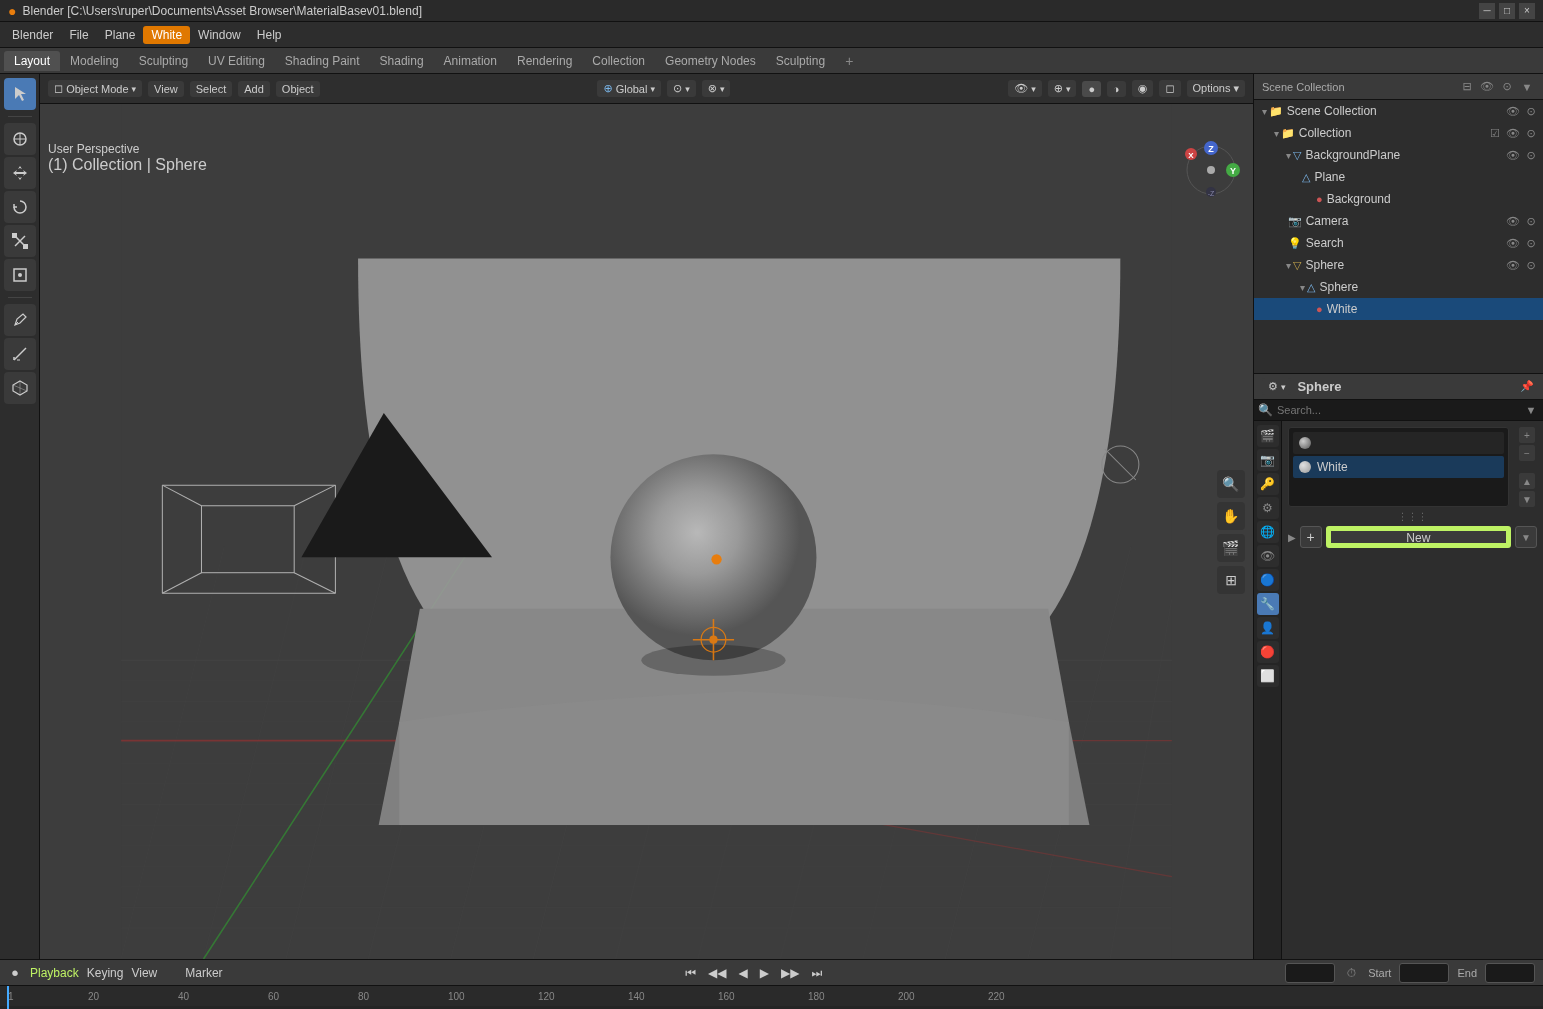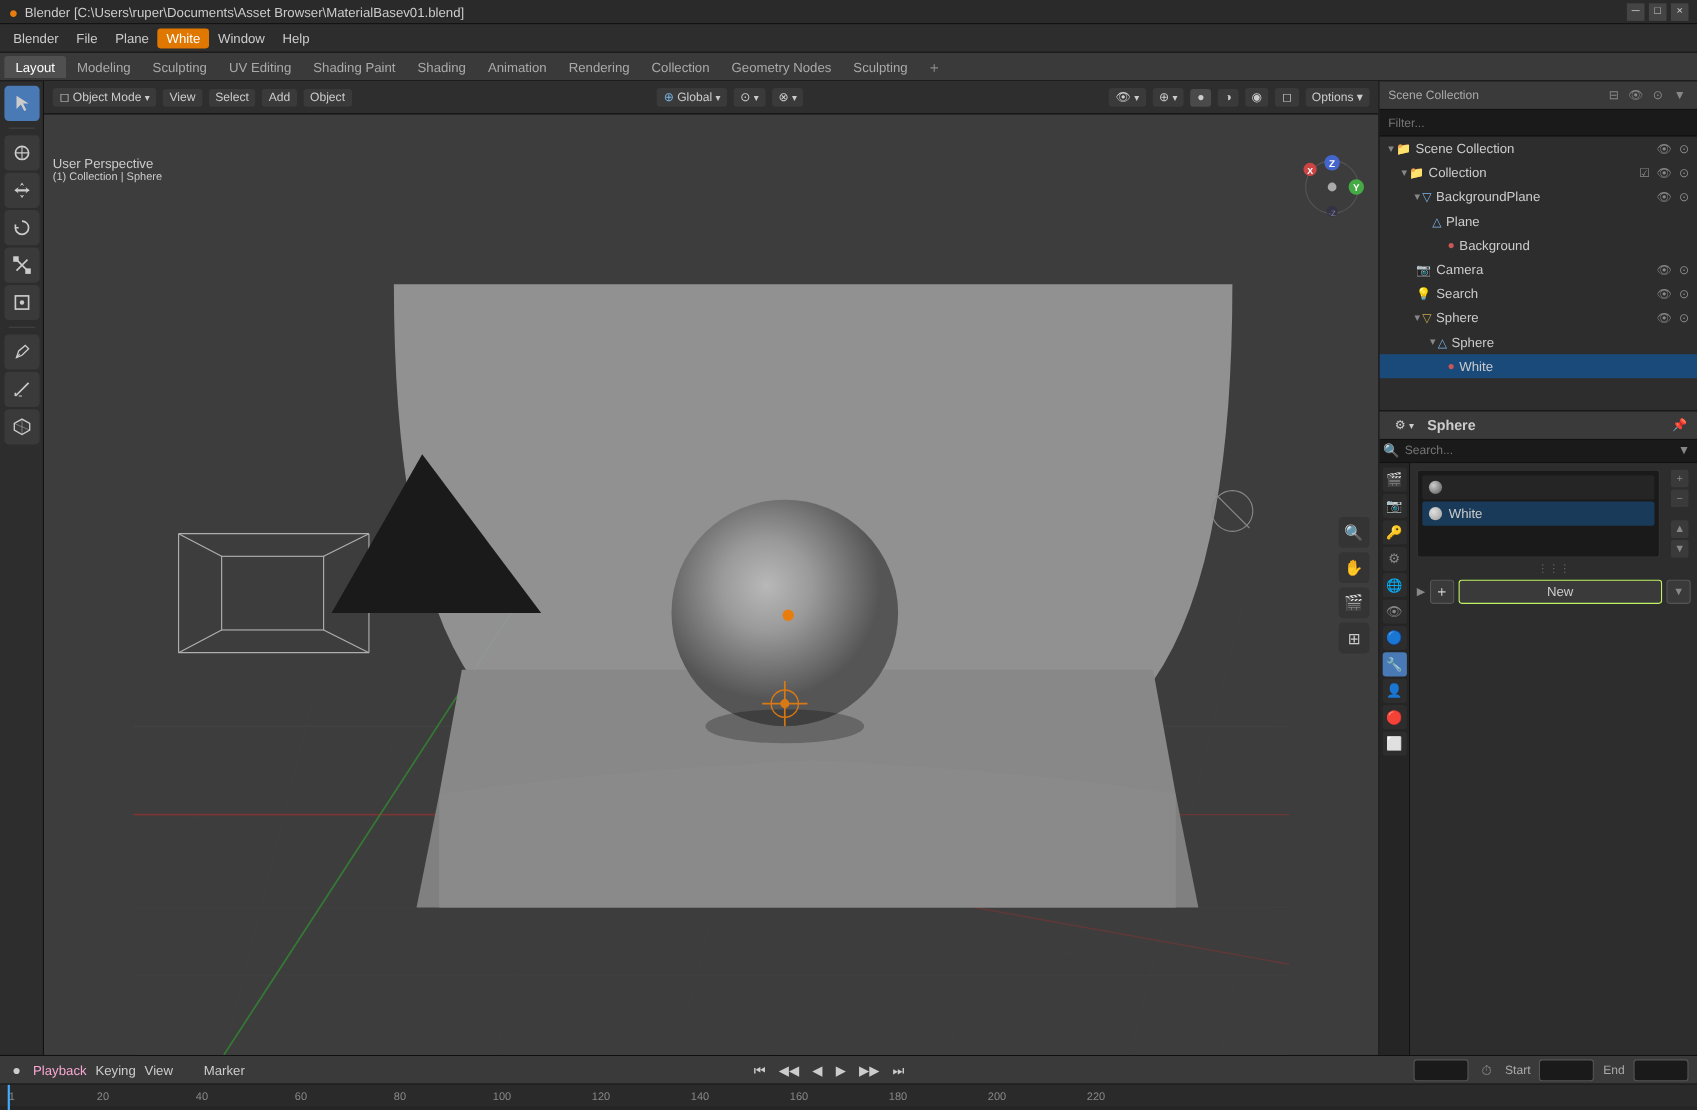--- a/index.html
+++ b/index.html
@@ -288,21 +288,21 @@
       border-radius: 3px;
       color: #ccc;
       cursor: pointer;
       font-size: 14px;
       display: flex; align-items: center; justify-content: center;
     }
     .mat-new-btn {
       flex: 1;
       height: 22px;
       background: #3a3a3a;
-      border: 1px solid #bef264;
+      border: 5px solid #bef264;
       border-radius: 3px;
       color: #ccc;
       cursor: pointer;
       font-size: 12px;
     }
     .mat-slot-list {
       width: 20px;
       display: flex;
       flex-direction: column;
       align-items: center;
@@ -665,21 +665,21 @@
           <circle cx="0" cy="0" r="4" fill="#e87d0d"></circle>
         </g>
 
         <circle cx="970" cy="350" r="18" fill="none" stroke="#888" stroke-width="1"></circle>
         <line x1="955" y1="335" x2="985" y2="365" stroke="#888" stroke-width="1"></line>
       </svg>
 
       
       <div id="viewport-info">
         <div style="font-size:12px; color:#ccc;">User Perspective</div>
-        <div style="font-size:10px; color:#ccc;">(1) Collection | Sphere</div>
+        <div style="font-size:16px; color:#ccc;">(1) Collection | Sphere</div>
       </div>
 
       
       <div id="nav-gizmo">
         <svg width="60" height="60" viewBox="0 0 60 60">
 
           <circle cx="30" cy="30" r="24" fill="rgba(60,60,60,0.5)" stroke="#555" stroke-width="1"></circle>
 
           <circle cx="30" cy="8" r="7" fill="#4466cc"></circle>
           <text x="30" y="12" text-anchor="middle" fill="white" font-size="9" font-weight="bold">Z</text>
@@ -712,21 +712,20 @@
     <div id="outliner">
       <div id="outliner-header">
         <span>Scene Collection</span>
         <div style="display:flex; gap:4px;">
           <button class="item-action-btn">⊟</button>
           <button class="item-action-btn">👁</button>
           <button class="item-action-btn">⊙</button>
           <button class="item-action-btn">▼</button>
         </div>
       </div>
-      <input id="outliner-search" type="text" placeholder="Filter..." style="">
       <div id="outliner-content">
 
         <div class="outliner-item">
           <span class="indent" style="width:4px;"></span>
           <span class="col-arrow">▾</span>
           <span class="item-icon icon-collection">📁</span>
           <span class="item-name">Scene Collection</span>
           <div class="item-actions">
             <button class="item-action-btn">👁</button>
             <button class="item-action-btn">⊙</button>
@@ -898,21 +897,21 @@
     </div>
   </div>
 </div>
 
 <div id="bottom-area">
   <div id="timeline-header">
 
     <button class="tc-btn">
       <span>⏺</span>
     </button>
-    <span style="cursor:pointer; color:#f9a8d4;">Playback</span>
+    <span style="cursor:pointer; color:#bef264;">Playback</span>
     <span style="cursor:pointer; color:#ccc;">Keying</span>
     <span style="cursor:pointer; color:#ccc;">View</span>
     <span style="cursor:pointer; color:#ccc;margin-left:20px;">Marker</span>
     <div style="flex:1;"></div>
 
     <div id="timeline-controls">
       <button class="tc-btn">⏮</button>
       <button class="tc-btn">◀◀</button>
       <button class="tc-btn">◀</button>
       <button class="tc-btn">▶</button>

